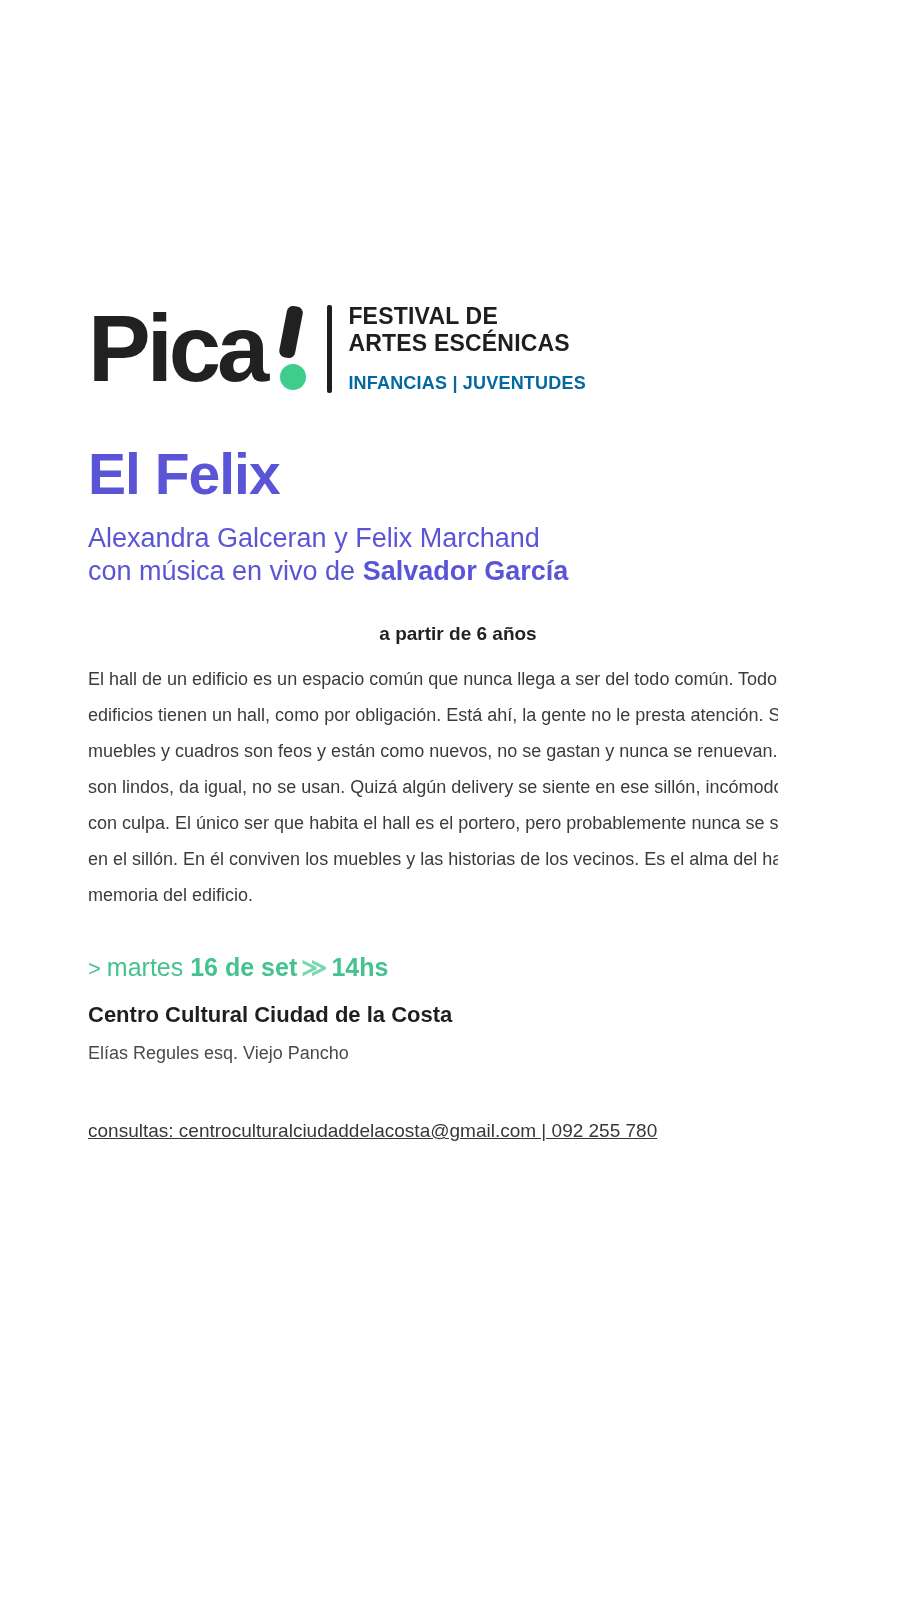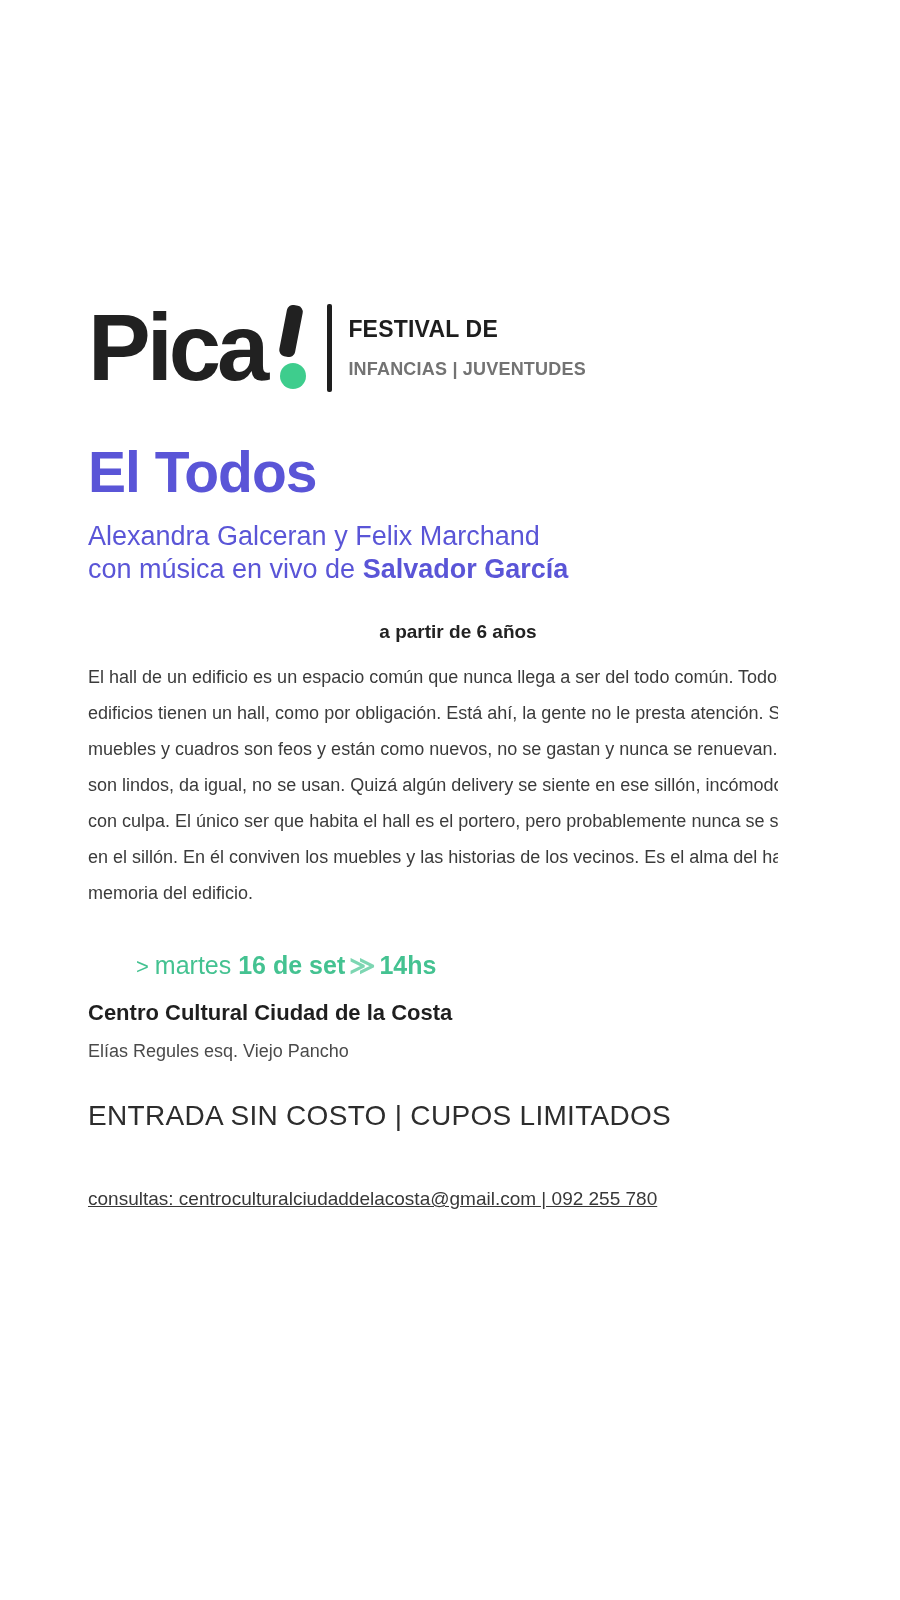--- a/index.html
+++ b/index.html
@@ -73,21 +73,21 @@
     font-weight: 800;
     letter-spacing: 0.2px;
     line-height: 1.18;
     color: #1e1e1e;
   }
   .tagline .t3 {
     font-size: 18px;
     font-weight: 700;
     letter-spacing: 0.2px;
     margin-top: 16px;
-    color: #737373;
+    color: #0369a1;
   }
 
   
   .event-title {
     margin-top: 52px;
     font-size: 57px;
     font-weight: 800;
     letter-spacing: -1px;
     color: #5a55d7;
     line-height: 1;
@@ -123,21 +123,20 @@
     line-height: 36px;
     color: #3b3b3b;
   }
 
   
   .schedule {
     margin-top: 40px;
     font-size: 25px;
     color: #44c291;
     font-weight: 400;
-    margin-left: 48px;
   }
   .schedule .chev { font-size: 22px; margin-right: 6px; }
   .schedule .bold { font-weight: 800; }
   .schedule .dchev { color: #7dd6b2; font-weight: 700; margin: 0 4px; }
 
   
   .venue-name {
     margin-top: 20px;
     font-size: 22px;
     font-weight: 700;
@@ -176,38 +175,38 @@
       <div class="wordmark">
         <span class="wordmark-text">Pica</span>
         <span class="excl">
           <span class="excl-stem"></span>
           <span class="excl-dot"></span>
         </span>
       </div>
       <div class="logo-divider"></div>
       <div class="tagline">
         <div class="t1">FESTIVAL DE</div>
+        <div class="t2">ARTES ESCÉNICAS</div>
         <div class="t3">INFANCIAS | JUVENTUDES</div>
       </div>
     </div>
 
-    <div class="event-title">El Todos</div>
+    <div class="event-title">El Felix</div>
     <div class="artists">Alexandra Galceran y Felix Marchand</div>
     <div class="music-line">
       <span>con música en vivo de </span><span class="musician">Salvador García</span>
     </div>
 
     <div class="age">a partir de 6 años</div>
     <div class="description">El hall de un edificio es un espacio común que nunca llega a ser del todo común. Todos los edificios tienen un hall, como por obligación. Está ahí, la gente no le presta atención. Sus muebles y cuadros son feos y están como nuevos, no se gastan y nunca se renuevan. O son lindos, da igual, no se usan. Quizá algún delivery se siente en ese sillón, incómodo y con culpa. El único ser que habita el hall es el portero, pero probablemente nunca se sentó en el sillón. En él conviven los muebles y las historias de los vecinos. Es el alma del hall y la memoria del edificio.</div>
 
     <div class="schedule">
       <span class="chev">&gt;</span><span>martes </span><span class="bold">16 de set</span><span class="dchev">≫</span><span class="bold">14hs</span>
     </div>
 
     <div class="venue-name">Centro Cultural Ciudad de la Costa</div>
     <div class="venue-address">Elías Regules esq. Viejo Pancho</div>
 
-    <div class="admission">ENTRADA SIN COSTO | CUPOS LIMITADOS</div>
 
     <div class="contact">consultas: centroculturalciudaddelacosta@gmail.com | 092 255 780</div>
 
   </div>
 </div>
 
 </body></html>

